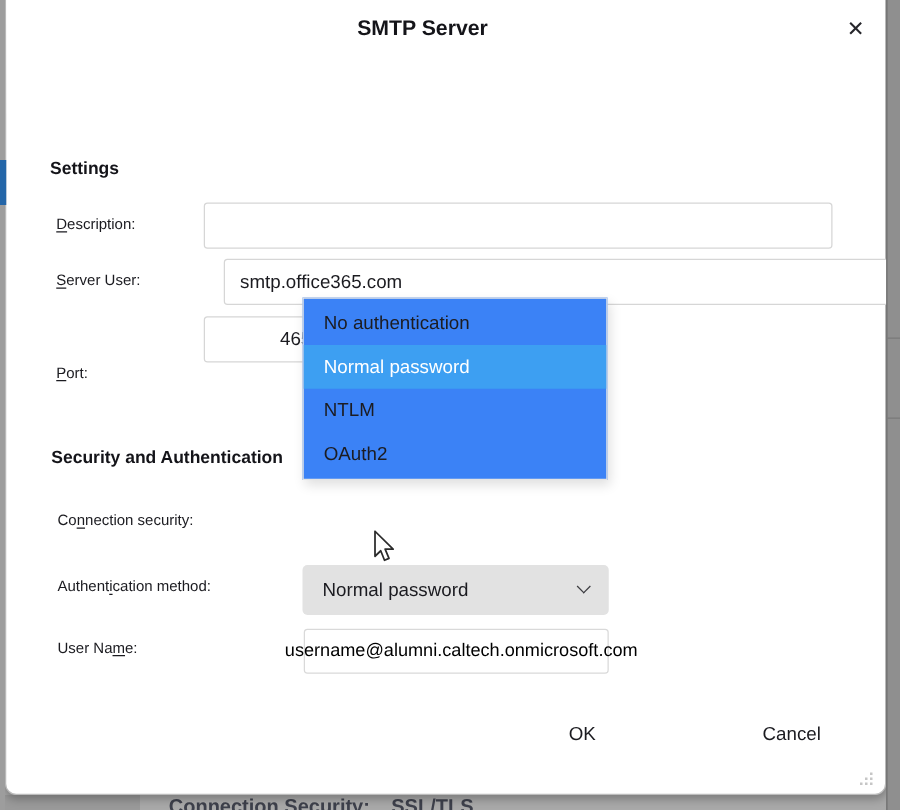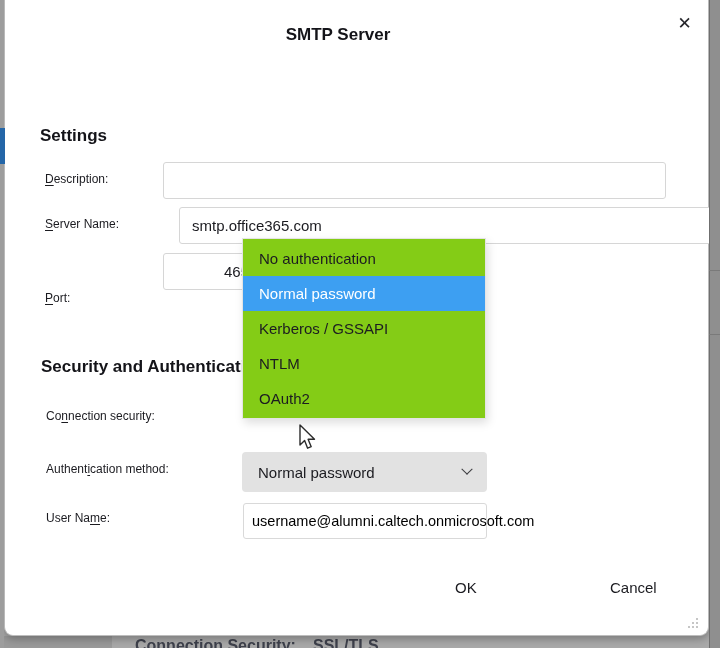--- a/index.html
+++ b/index.html
@@ -16,56 +16,56 @@
   .left-strip { position:absolute; left:0; top:0; width:4px; height:648px; background:#9d9d9d; z-index:6; }
   .blue-bar   { position:absolute; left:0; top:128px; width:5px; height:36px; background:#2466a8; z-index:7; }
   .right-strip{ position:absolute; left:709px; top:0; width:11px; height:648px; background:#8f8f8f; border-left:1px solid #6f6f6f; z-index:6; }
   .strip-line { position:absolute; left:709px; width:11px; height:1px; background:#7a7a7a; z-index:7; }
 
   
   .dialog { position:absolute; left:4px; top:0; width:705px; height:636px; background:#fff;
             border-left:1px solid #b9b9b9; border-right:1px solid #b9b9b9; border-bottom:1px solid #bdbdbd;
             border-radius:0 0 9px 9px; box-shadow:0 3px 8px rgba(0,0,0,.28); z-index:2; }
 
-  .dlg-title { position:absolute; left:0; top:13px; width:676px; text-align:center; font-size:17px; font-weight:600; color:#141419; z-index:3;margin-top:12px; }
+  .dlg-title { position:absolute; left:0; top:13px; width:676px; text-align:center; font-size:17px; font-weight:600; color:#141419; z-index:3; }
   .close-btn { position:absolute; left:671px; top:10px; width:27px; height:27px; background:none; border:none; cursor:pointer;
                font-size:17px; line-height:27px; text-align:center; color:#26262b; z-index:3; font-family:"Liberation Sans",sans-serif; }
 
-  .heading { position:absolute; font-size:17px; font-weight:600; color:#141419; z-index:3; white-space:nowrap; }
+  .heading { position:absolute; font-size:14px; font-weight:600; color:#141419; z-index:3; white-space:nowrap; }
   .h-settings { left:40px; top:126px; }
   .h-security { left:41px; top:357px; }
 
   .lbl { position:absolute; font-size:12px; color:#1b1b20; z-index:3; white-space:nowrap; }
   .lbl .ak { text-decoration:underline; text-underline-offset:2px; }
   .l-desc { left:45px; top:172px; }
   .l-server { left:45px; top:217px; }
   .l-port { left:45px; top:263px;margin-top:28px; }
   .l-conn { left:46px; top:409px; }
   .l-auth { left:46px; top:462px; }
   .l-user { left:46px; top:511px; }
 
   .txt-input { position:absolute; border:1px solid #d6d6d6; border-radius:3px; background:#fff;
                font-family:"Liberation Sans",sans-serif; font-size:15px; color:#1b1b20; z-index:3; outline:none; }
   .i-desc   { left:163px; top:162px; width:503px; height:37px; padding:0 12px; }
   .i-server { left:163px; top:207px; width:587px; height:37px; padding:0 12px;margin-left:16px; }
   .i-port   { left:163px; top:253px; width:113px; height:37px; padding:0 26px 0 6px; text-align:right; }
 
   .user-box { position:absolute; left:243px; top:503px; width:244px; height:36px; border:1px solid #d9d9d9;
-              border-radius:3px; background:#fff; z-index:3; display:flex; align-items:center; }
+              border-radius:3px; background:#fff; z-index:3; display:flex; align-items:center;justify-content:center; }
   .user-box span { padding-left:8px; font-size:14.5px; color:#000; white-space:nowrap; }
 
   
   .select-btn { position:absolute; left:242px; top:452px; width:245px; height:40px; background:#e2e2e2; border:none;
                 border-radius:4px; display:flex; align-items:center; padding:0 16px; cursor:pointer; z-index:4;
                 font-family:"Liberation Sans",sans-serif; font-size:15px; color:#1b1b20; }
   .chevron { margin-left:auto; width:8px; height:8px; border-right:1.6px solid #3c3c40; border-bottom:1.6px solid #3c3c40;
              transform:rotate(45deg) translate(-2px,-2px); }
 
   
-  .popup { position:absolute; left:242px; top:238px; width:244px; background:#84cc16; border:1px solid #e4e4e4;
+  .popup { position:absolute; left:242px; top:238px; width:244px; background:#3b82f6; border:1px solid #e4e4e4;
            box-shadow:2px 4px 9px rgba(0,0,0,.13); padding:2px 0; z-index:10; }
   .opt { height:35px; line-height:35px; padding-left:16px; font-size:15px; color:#1c1c21; cursor:pointer; white-space:nowrap; }
   .opt.selected { background:#3d9ff2; color:#fff; }
 
   .ok-btn, .cancel-btn { position:absolute; top:572px; height:30px; background:none; border:none; cursor:pointer;
             font-family:"Liberation Sans",sans-serif; font-size:15px; color:#1b1b20; z-index:3; text-align:left; }
   .ok-btn { left:455px; width:84px; }
   .cancel-btn { left:610px; width:86px; }
 
   .grip { position:absolute; left:686px; top:616px; z-index:5; }
@@ -88,41 +88,40 @@
 <div class="dialog"></div>
 
 <div class="dlg-title">SMTP Server</div>
 <button class="close-btn"><span>✕</span></button>
 
 <div class="heading h-settings">Settings</div>
 
 <label class="lbl l-desc"><span></span><span class="ak">D</span><span>escription:</span></label>
 <input class="txt-input i-desc" value="" style="">
 
-<label class="lbl l-server"><span></span><span class="ak">S</span><span>erver Name:</span></label>
+<label class="lbl l-server"><span></span><span class="ak">S</span><span>erver User:</span></label>
 <input class="txt-input i-server" value="smtp.office365.com" style="">
 
 <label class="lbl l-port"><span></span><span class="ak">P</span><span>ort:</span></label>
 <input class="txt-input i-port" value="465" style="">
 
 <div class="heading h-security">Security and Authentication</div>
 
 <label class="lbl l-conn"><span>Co</span><span class="ak">n</span><span>nection security:</span></label>
 
 <label class="lbl l-auth"><span>Authent</span><span class="ak">i</span><span>cation method:</span></label>
 
 <button class="select-btn">
   <span>Normal password</span>
   <span class="chevron"></span>
 </button>
 
 <div class="popup">
   <div class="opt">No authentication</div>
   <div class="opt selected">Normal password</div>
-  <div class="opt">Kerberos / GSSAPI</div>
   <div class="opt">NTLM</div>
   <div class="opt">OAuth2</div>
 </div>
 
 <label class="lbl l-user"><span>User Na</span><span class="ak">m</span><span>e:</span></label>
 <div class="user-box">
     <span>username@alumni.caltech.onmicrosoft.com</span>
   </div>
 
 <button class="ok-btn">OK</button>

